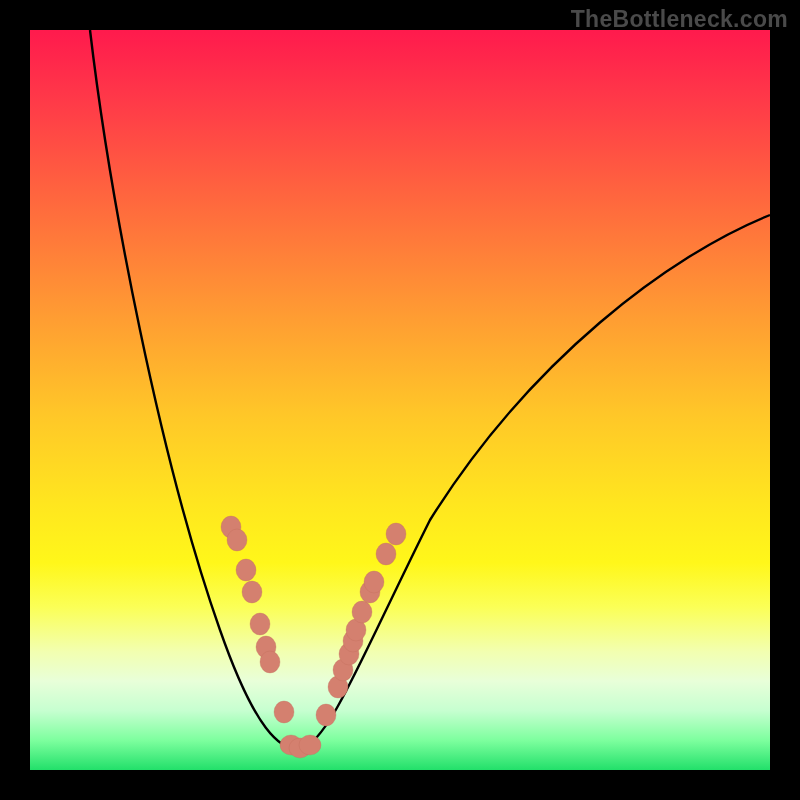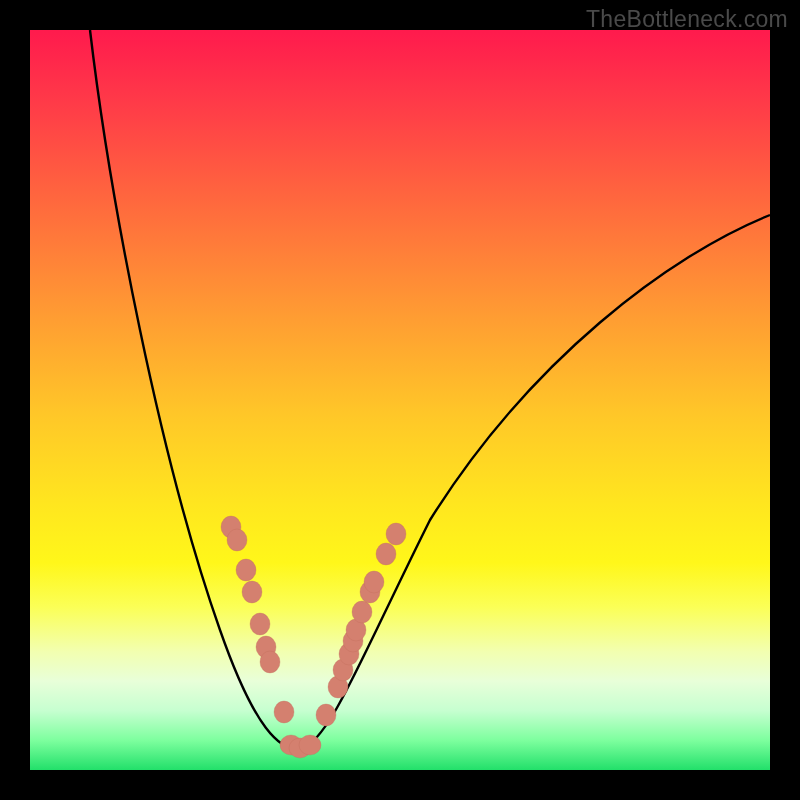--- a/index.html
+++ b/index.html
@@ -37,21 +37,21 @@
       #c6ffd0 92%,
       #7dff9e 96%,
       #22e06a 100%);
   }
   .watermark {
     position: absolute;
     top: 6px;
     right: 12px;
     color: #4a4a4a;
     font-size: 23px;
-    font-weight: 400;
+    font-weight: 700;
     letter-spacing: 0.3px;
     user-select: none;
   }
   svg.curves {
     position: absolute;
     left: 0;
     top: 0;
     width: 740px;
     height: 740px;
     overflow: visible;

